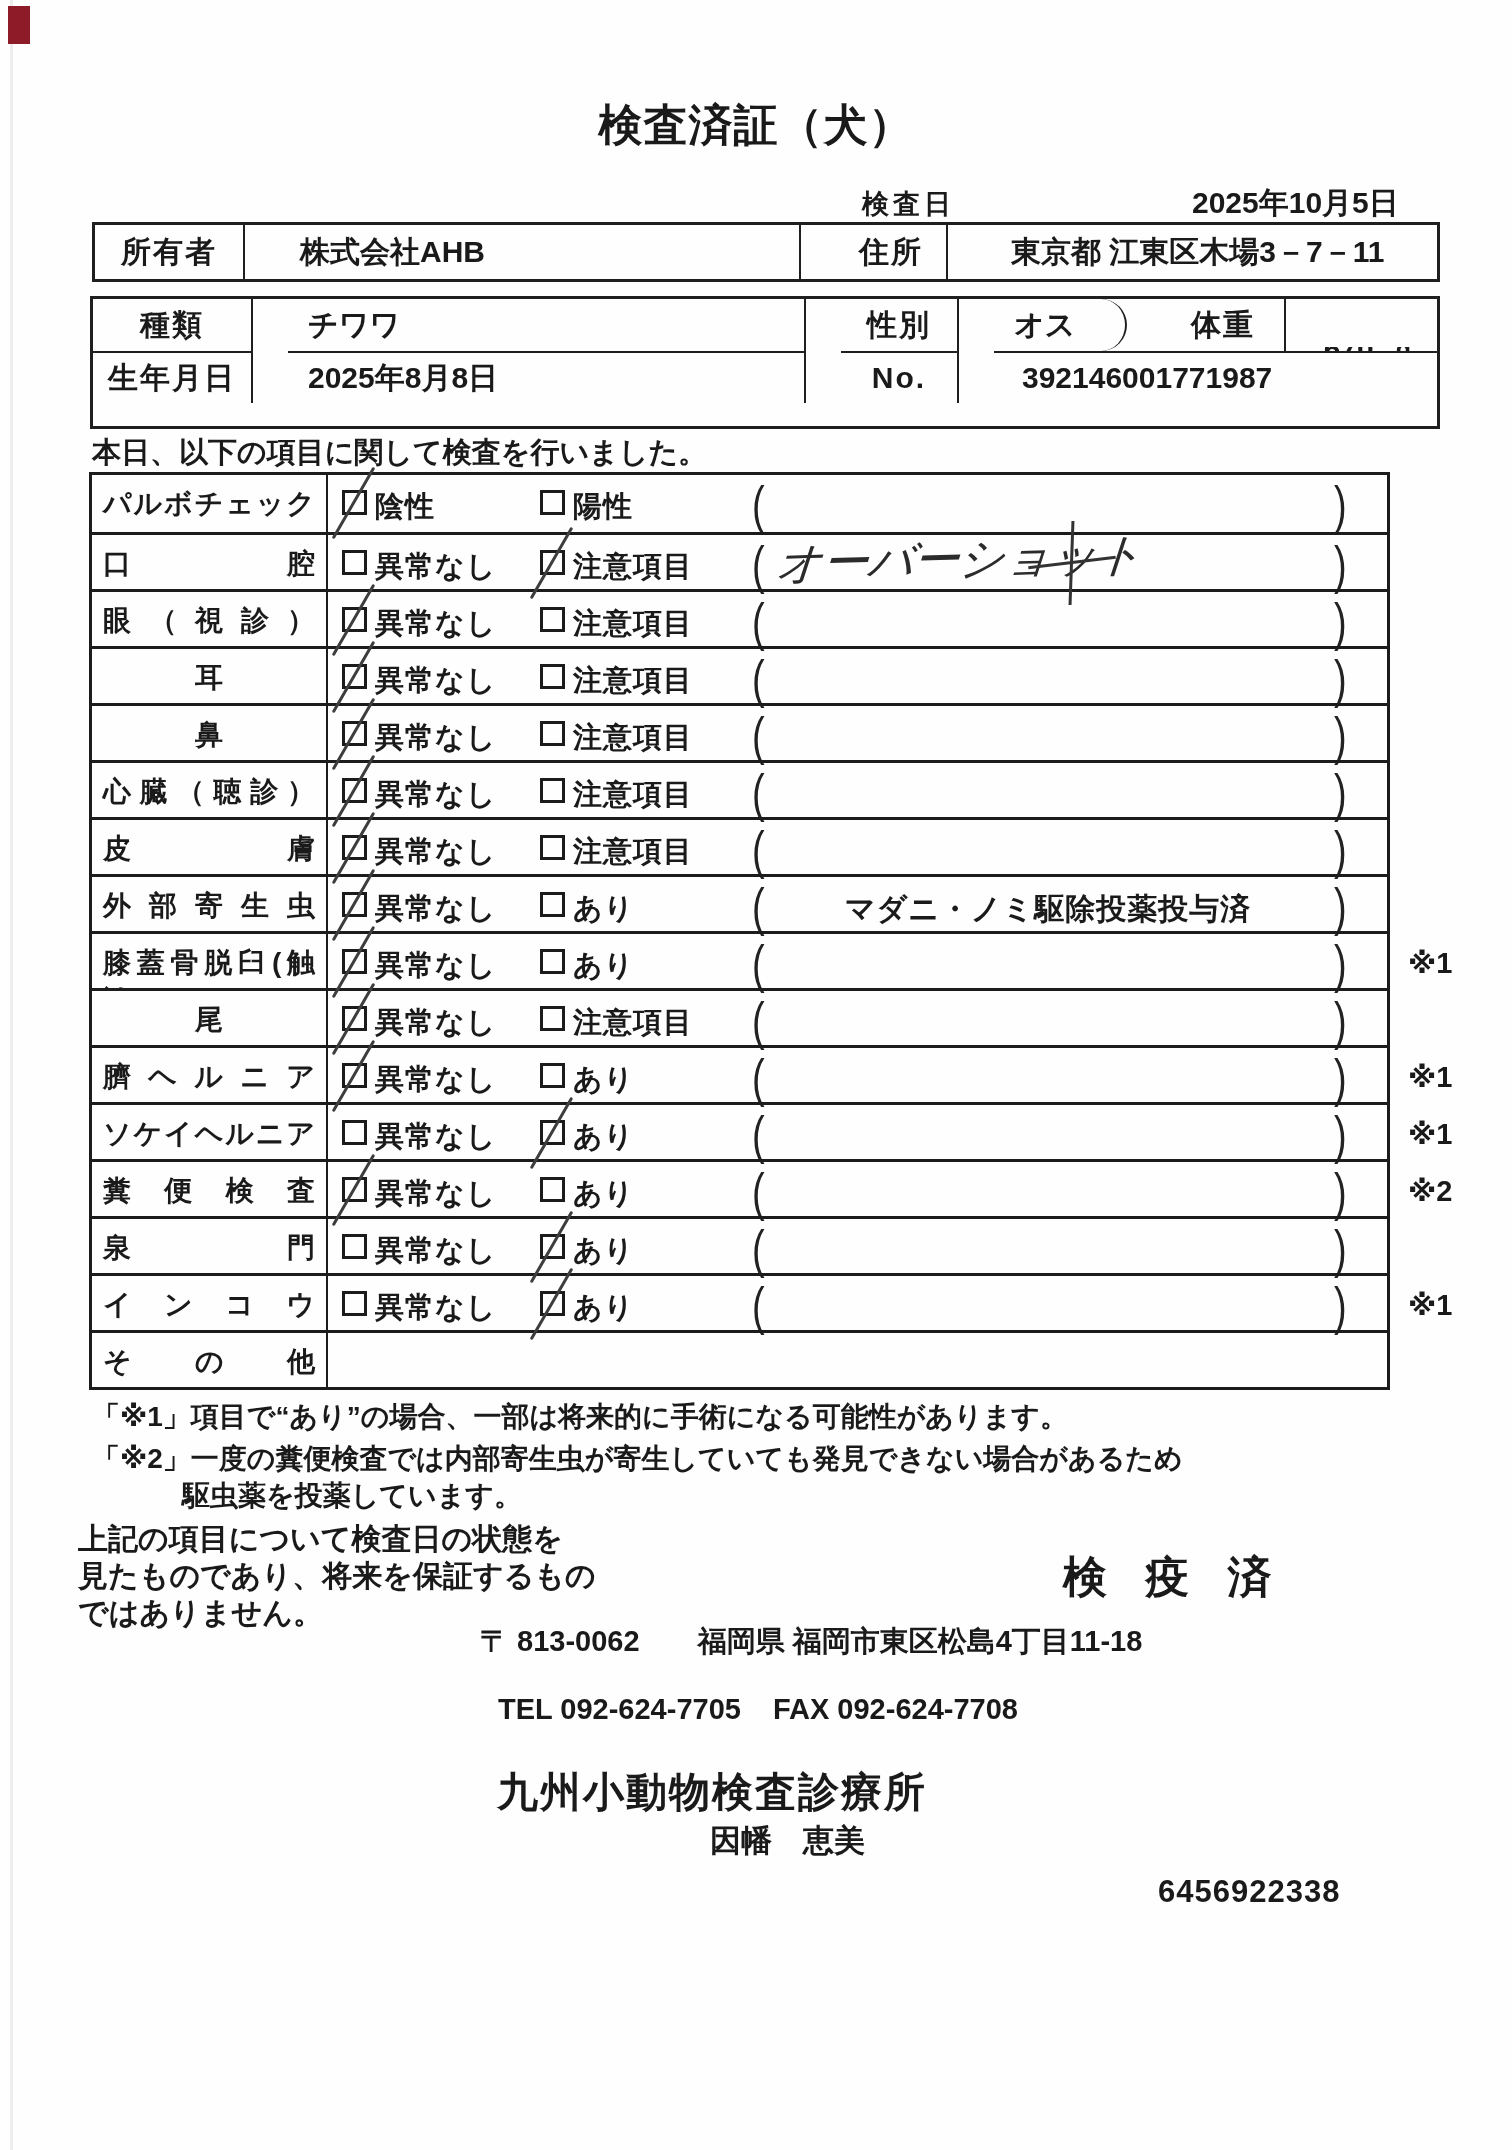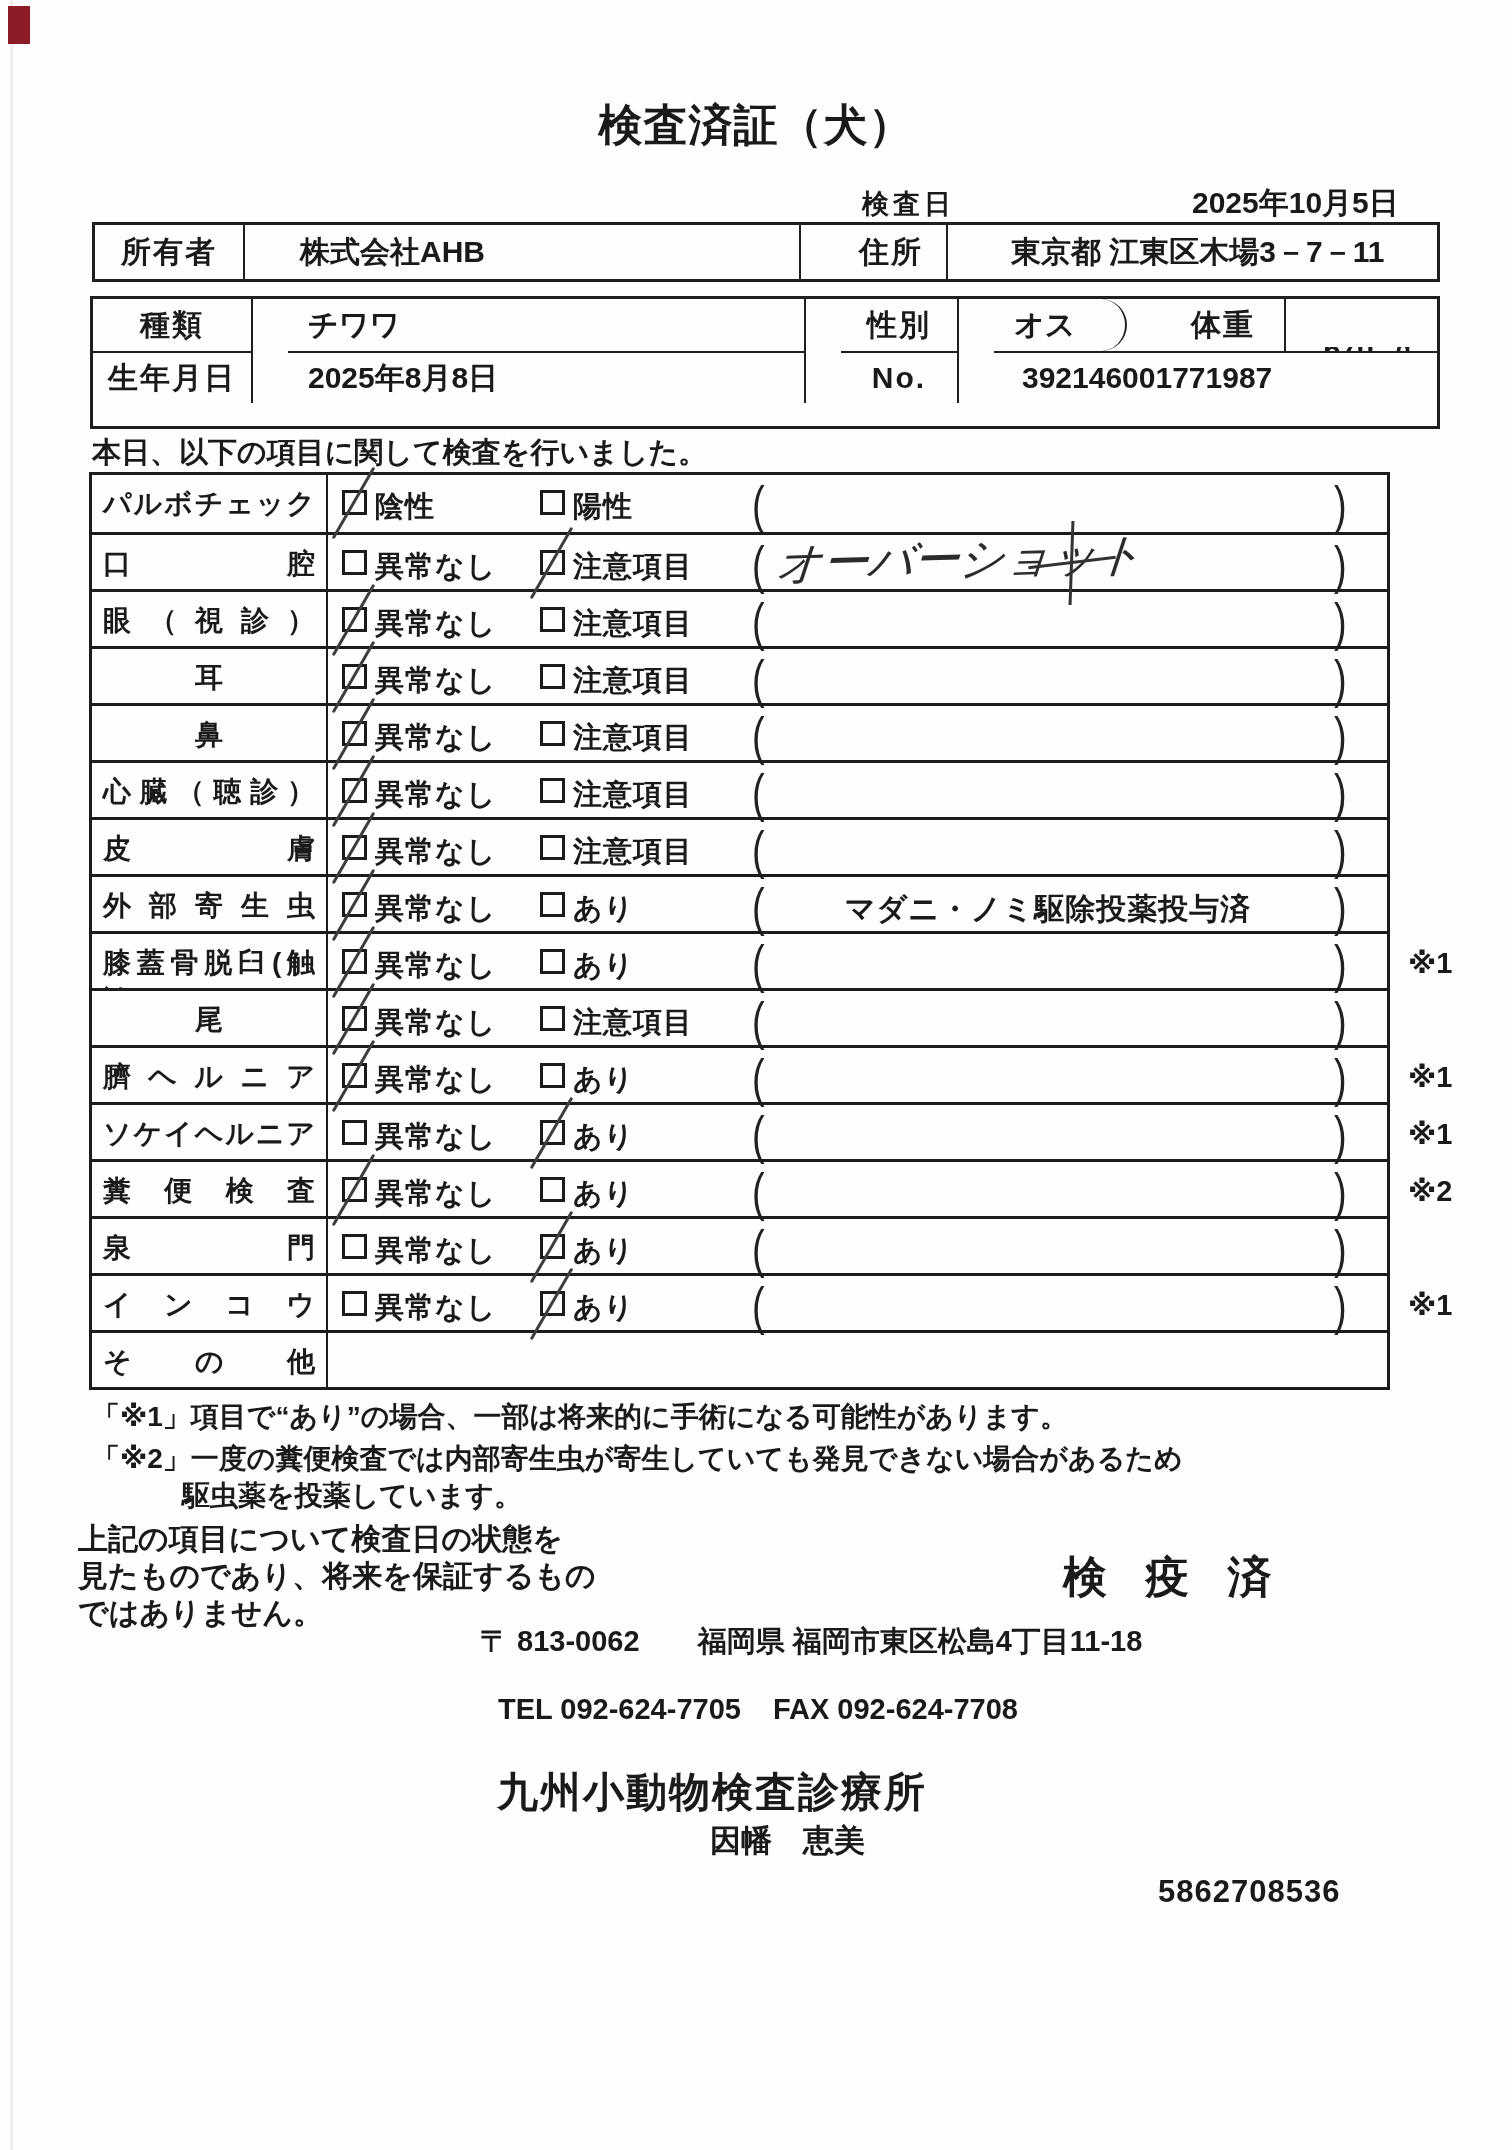--- a/index.html
+++ b/index.html
@@ -356,14 +356,14 @@
   <div class="stamp">検 疫 済</div>
 
   <div class="addr-line">
     <span>〒 813-0062</span><span class="addr-gap"></span><span>福岡県 福岡市東区松島4丁目11-18</span>
   </div>
   <div class="tel-line">
     <span>TEL 092-624-7705</span><span class="tel-gap"></span><span>FAX 092-624-7708</span>
   </div>
   <div class="clinic-name">九州小動物検査診療所</div>
   <div class="vet-name">因幡　恵美</div>
-  <div class="serial">5862708536</div>
+  <div class="serial">6456922338</div>
 </div>
 
 </body></html>

